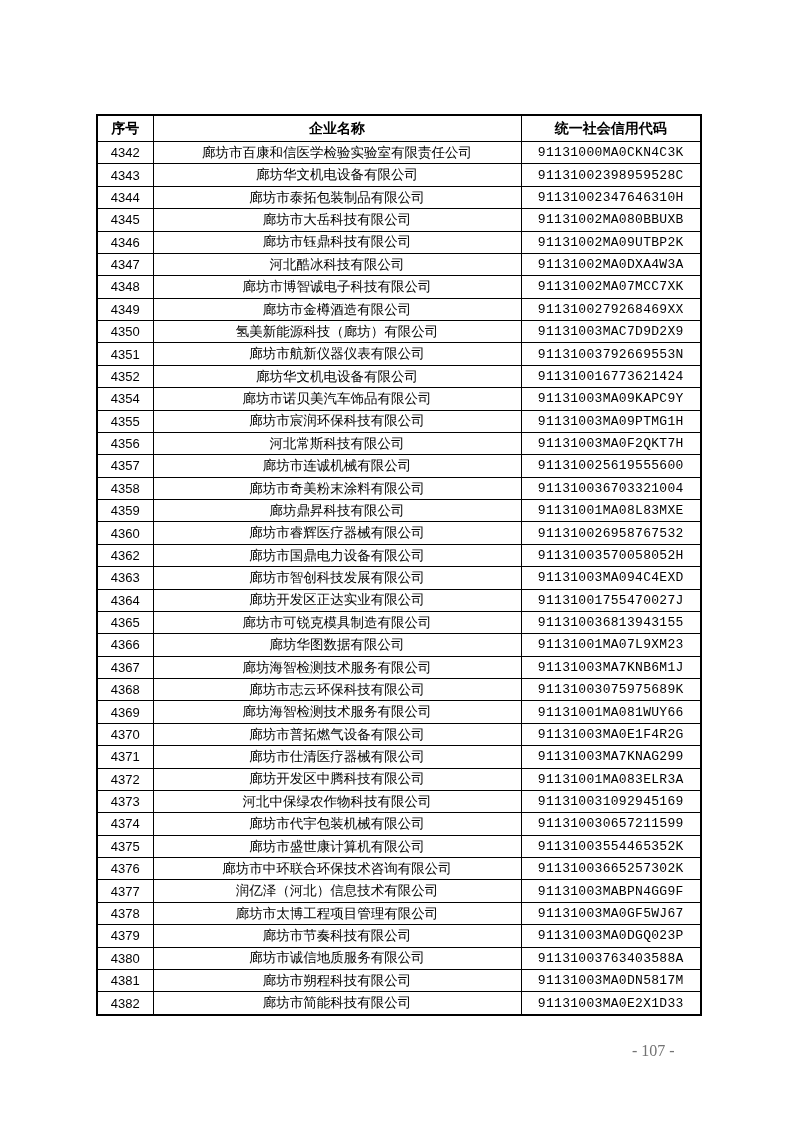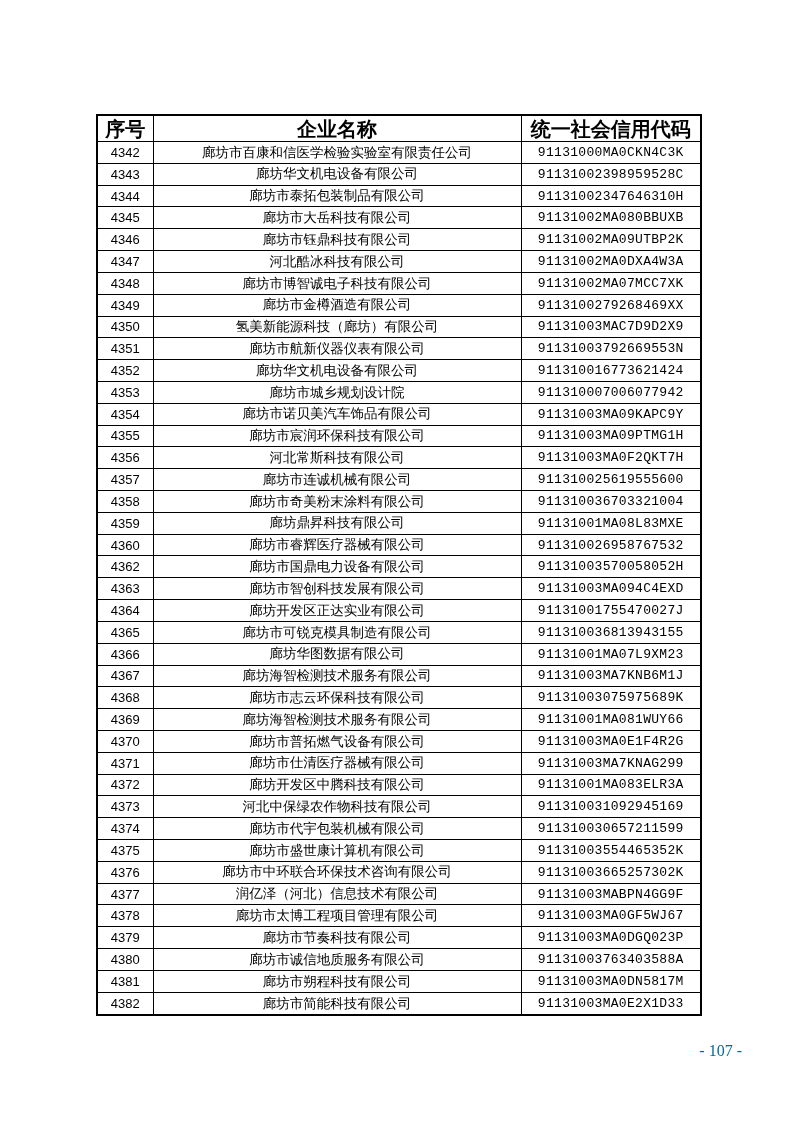--- a/index.html
+++ b/index.html
@@ -26,21 +26,21 @@
     table-layout: fixed;
     border: 2px solid #000000;
   }
   .company-table col.col-serial { width: 56px; }
   .company-table col.col-name   { width: 368px; }
   .company-table col.col-code   { width: 180px; }
 
   .company-table th {
     border: 1px solid #000000;
     height: 25px;
-    font-size: 20px;
+    font-size: 14px;
     font-weight: bold;
     text-align: center;
     vertical-align: middle;
     padding: 0;
     line-height: 1;
     font-family: "Liberation Serif", serif;
   }
   .company-table td {
     border: 1px solid #000000;
     text-align: center;
@@ -61,24 +61,24 @@
   .company-table td.cell-code {
     font-family: "Liberation Mono", "DejaVu Sans Mono", monospace;
     font-size: 13px;
     letter-spacing: 0.3px;
   }
   .page-number {
     position: absolute;
     left: 632px;
     top: 1042px;
     width: 110px;
-    text-align: right;
+    text-align: left;
     font-family: "Liberation Serif", serif;
     font-size: 16px;
-    color: #0369a1;
+    color: #737373;
     white-space: nowrap;
   }
 </style>
 </head>
 <body>
 
 <div class="page">
 
   <table class="company-table">
     <colgroup>
@@ -143,25 +143,20 @@
           <td class="cell-serial">4351</td>
           <td class="cell-name">廊坊市航新仪器仪表有限公司</td>
           <td class="cell-code">91131003792669553N</td>
         </tr>
         <tr>
           <td class="cell-serial">4352</td>
           <td class="cell-name">廊坊华文机电设备有限公司</td>
           <td class="cell-code">911310016773621424</td>
         </tr>
         <tr>
-          <td class="cell-serial">4353</td>
-          <td class="cell-name">廊坊市城乡规划设计院</td>
-          <td class="cell-code">911310007006077942</td>
-        </tr>
-        <tr>
           <td class="cell-serial">4354</td>
           <td class="cell-name">廊坊市诺贝美汽车饰品有限公司</td>
           <td class="cell-code">91131003MA09KAPC9Y</td>
         </tr>
         <tr>
           <td class="cell-serial">4355</td>
           <td class="cell-name">廊坊市宸润环保科技有限公司</td>
           <td class="cell-code">91131003MA09PTMG1H</td>
         </tr>
         <tr>

